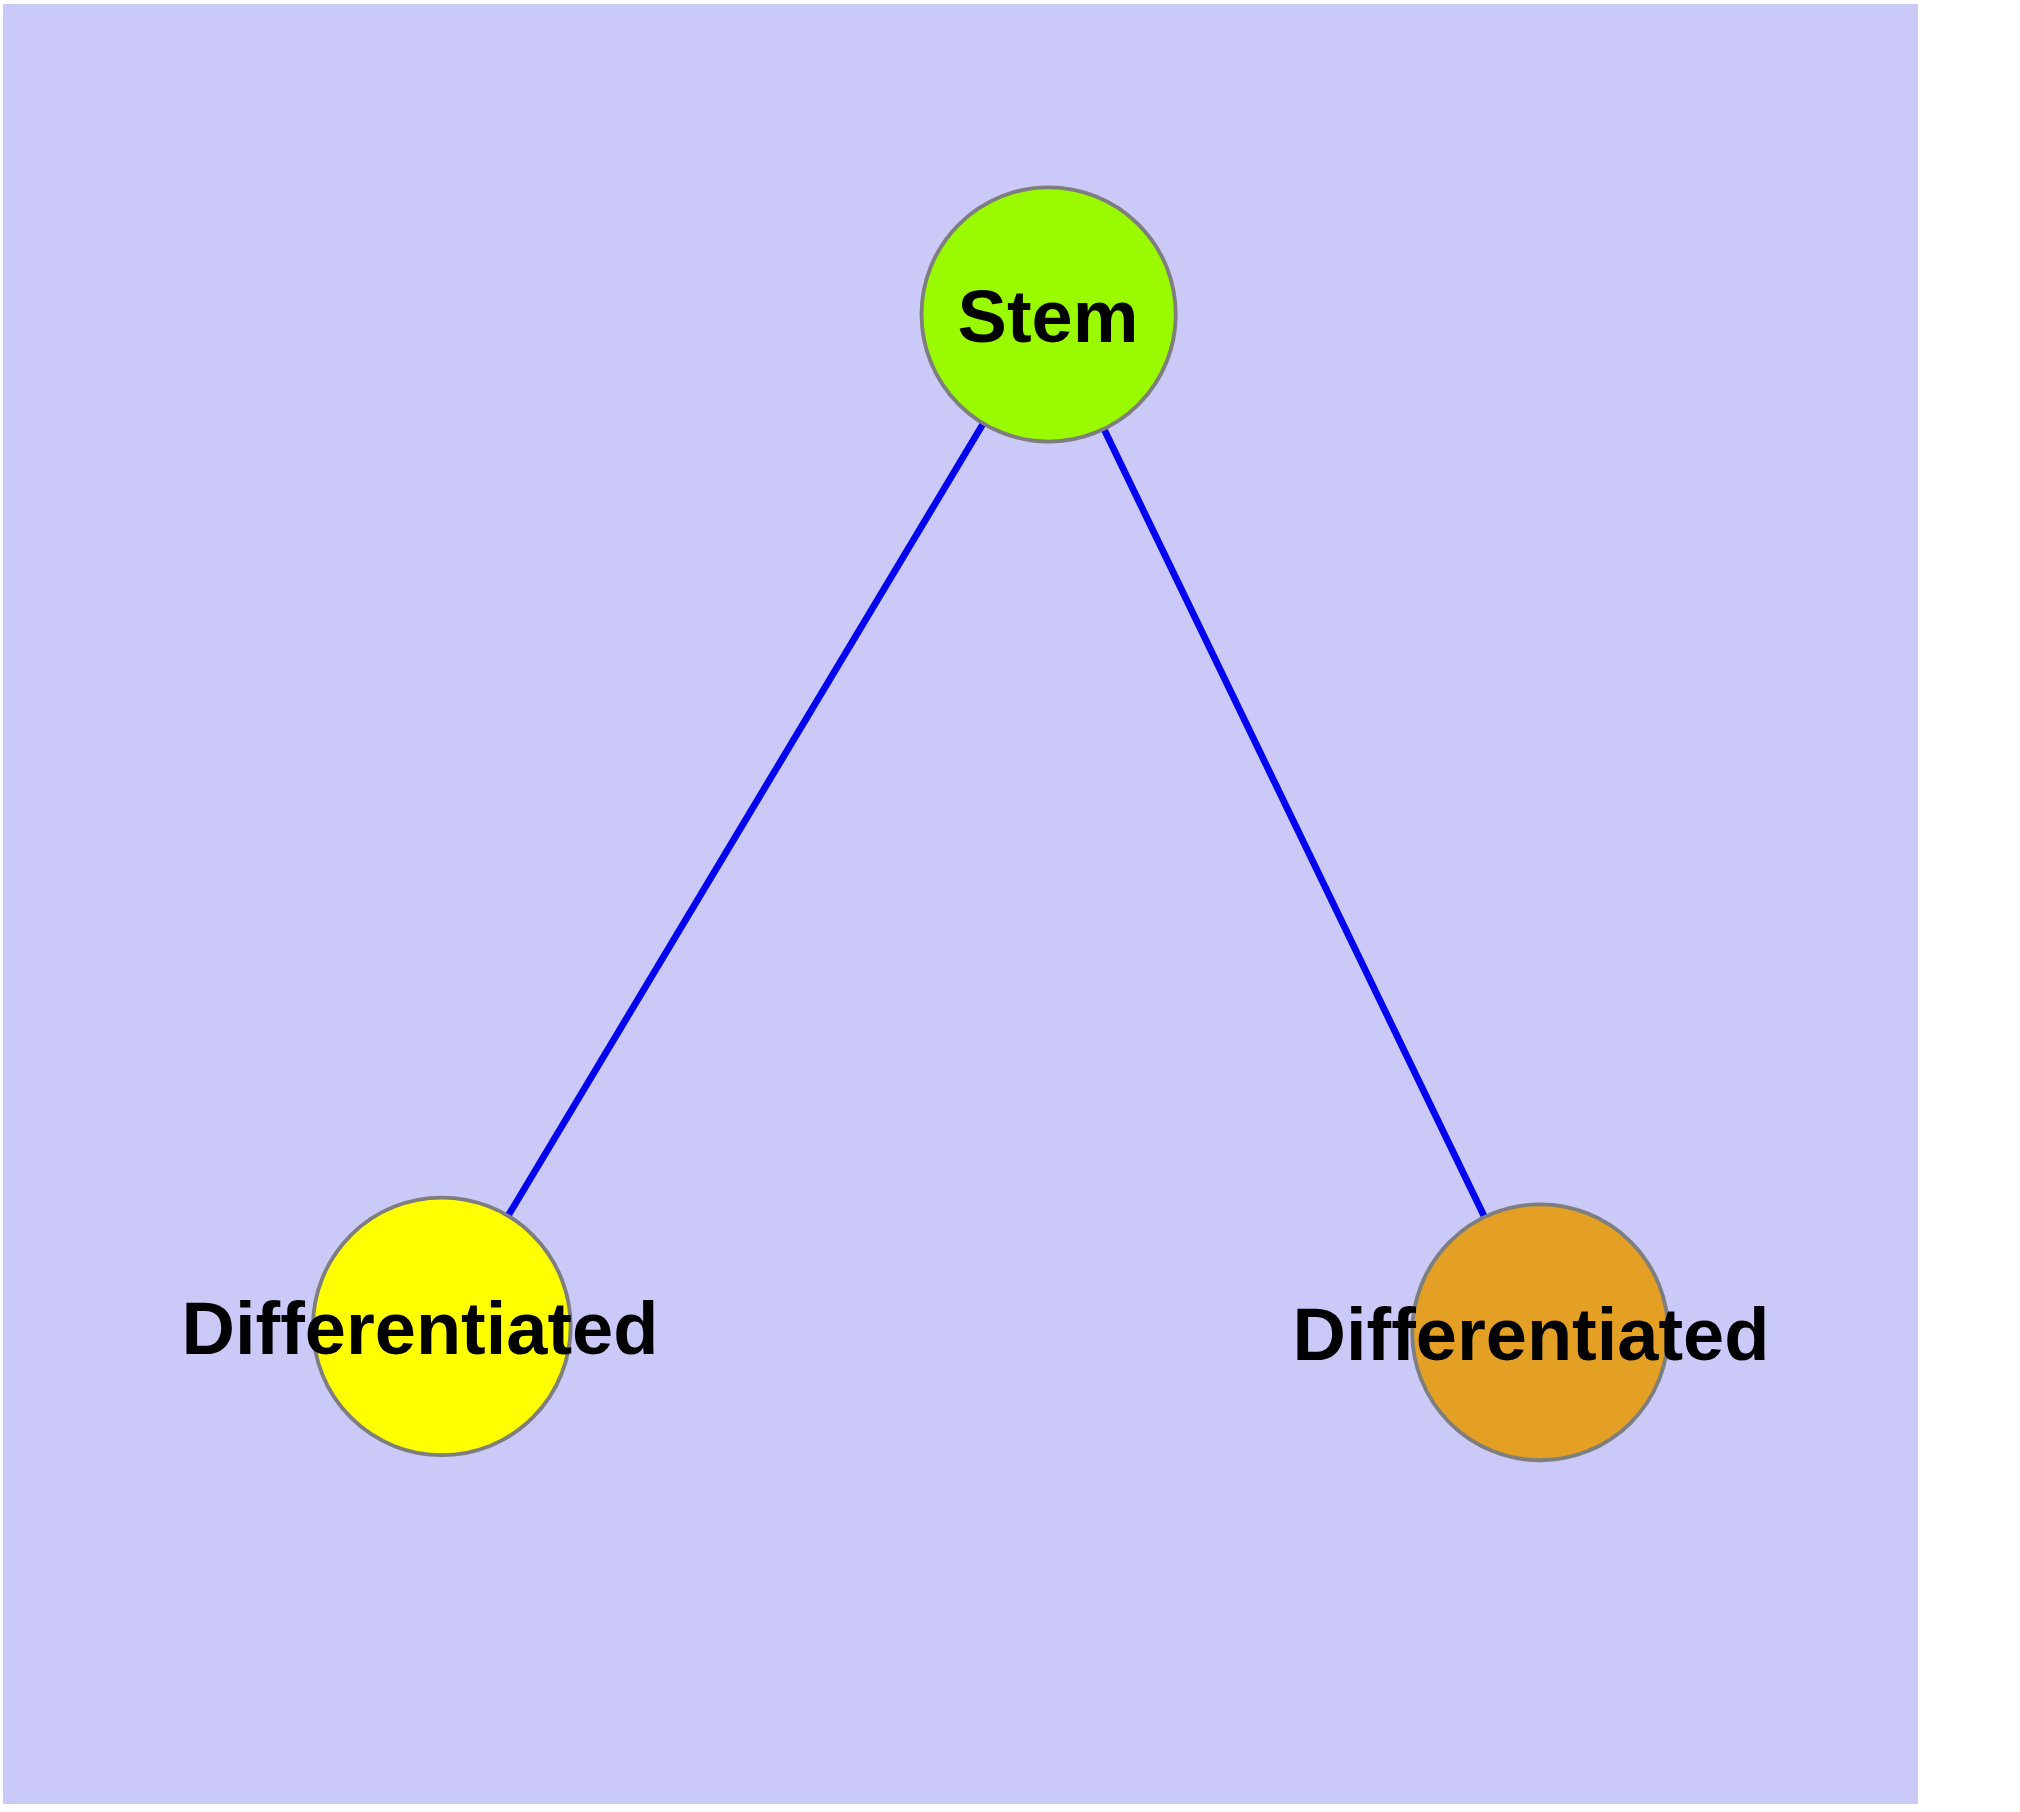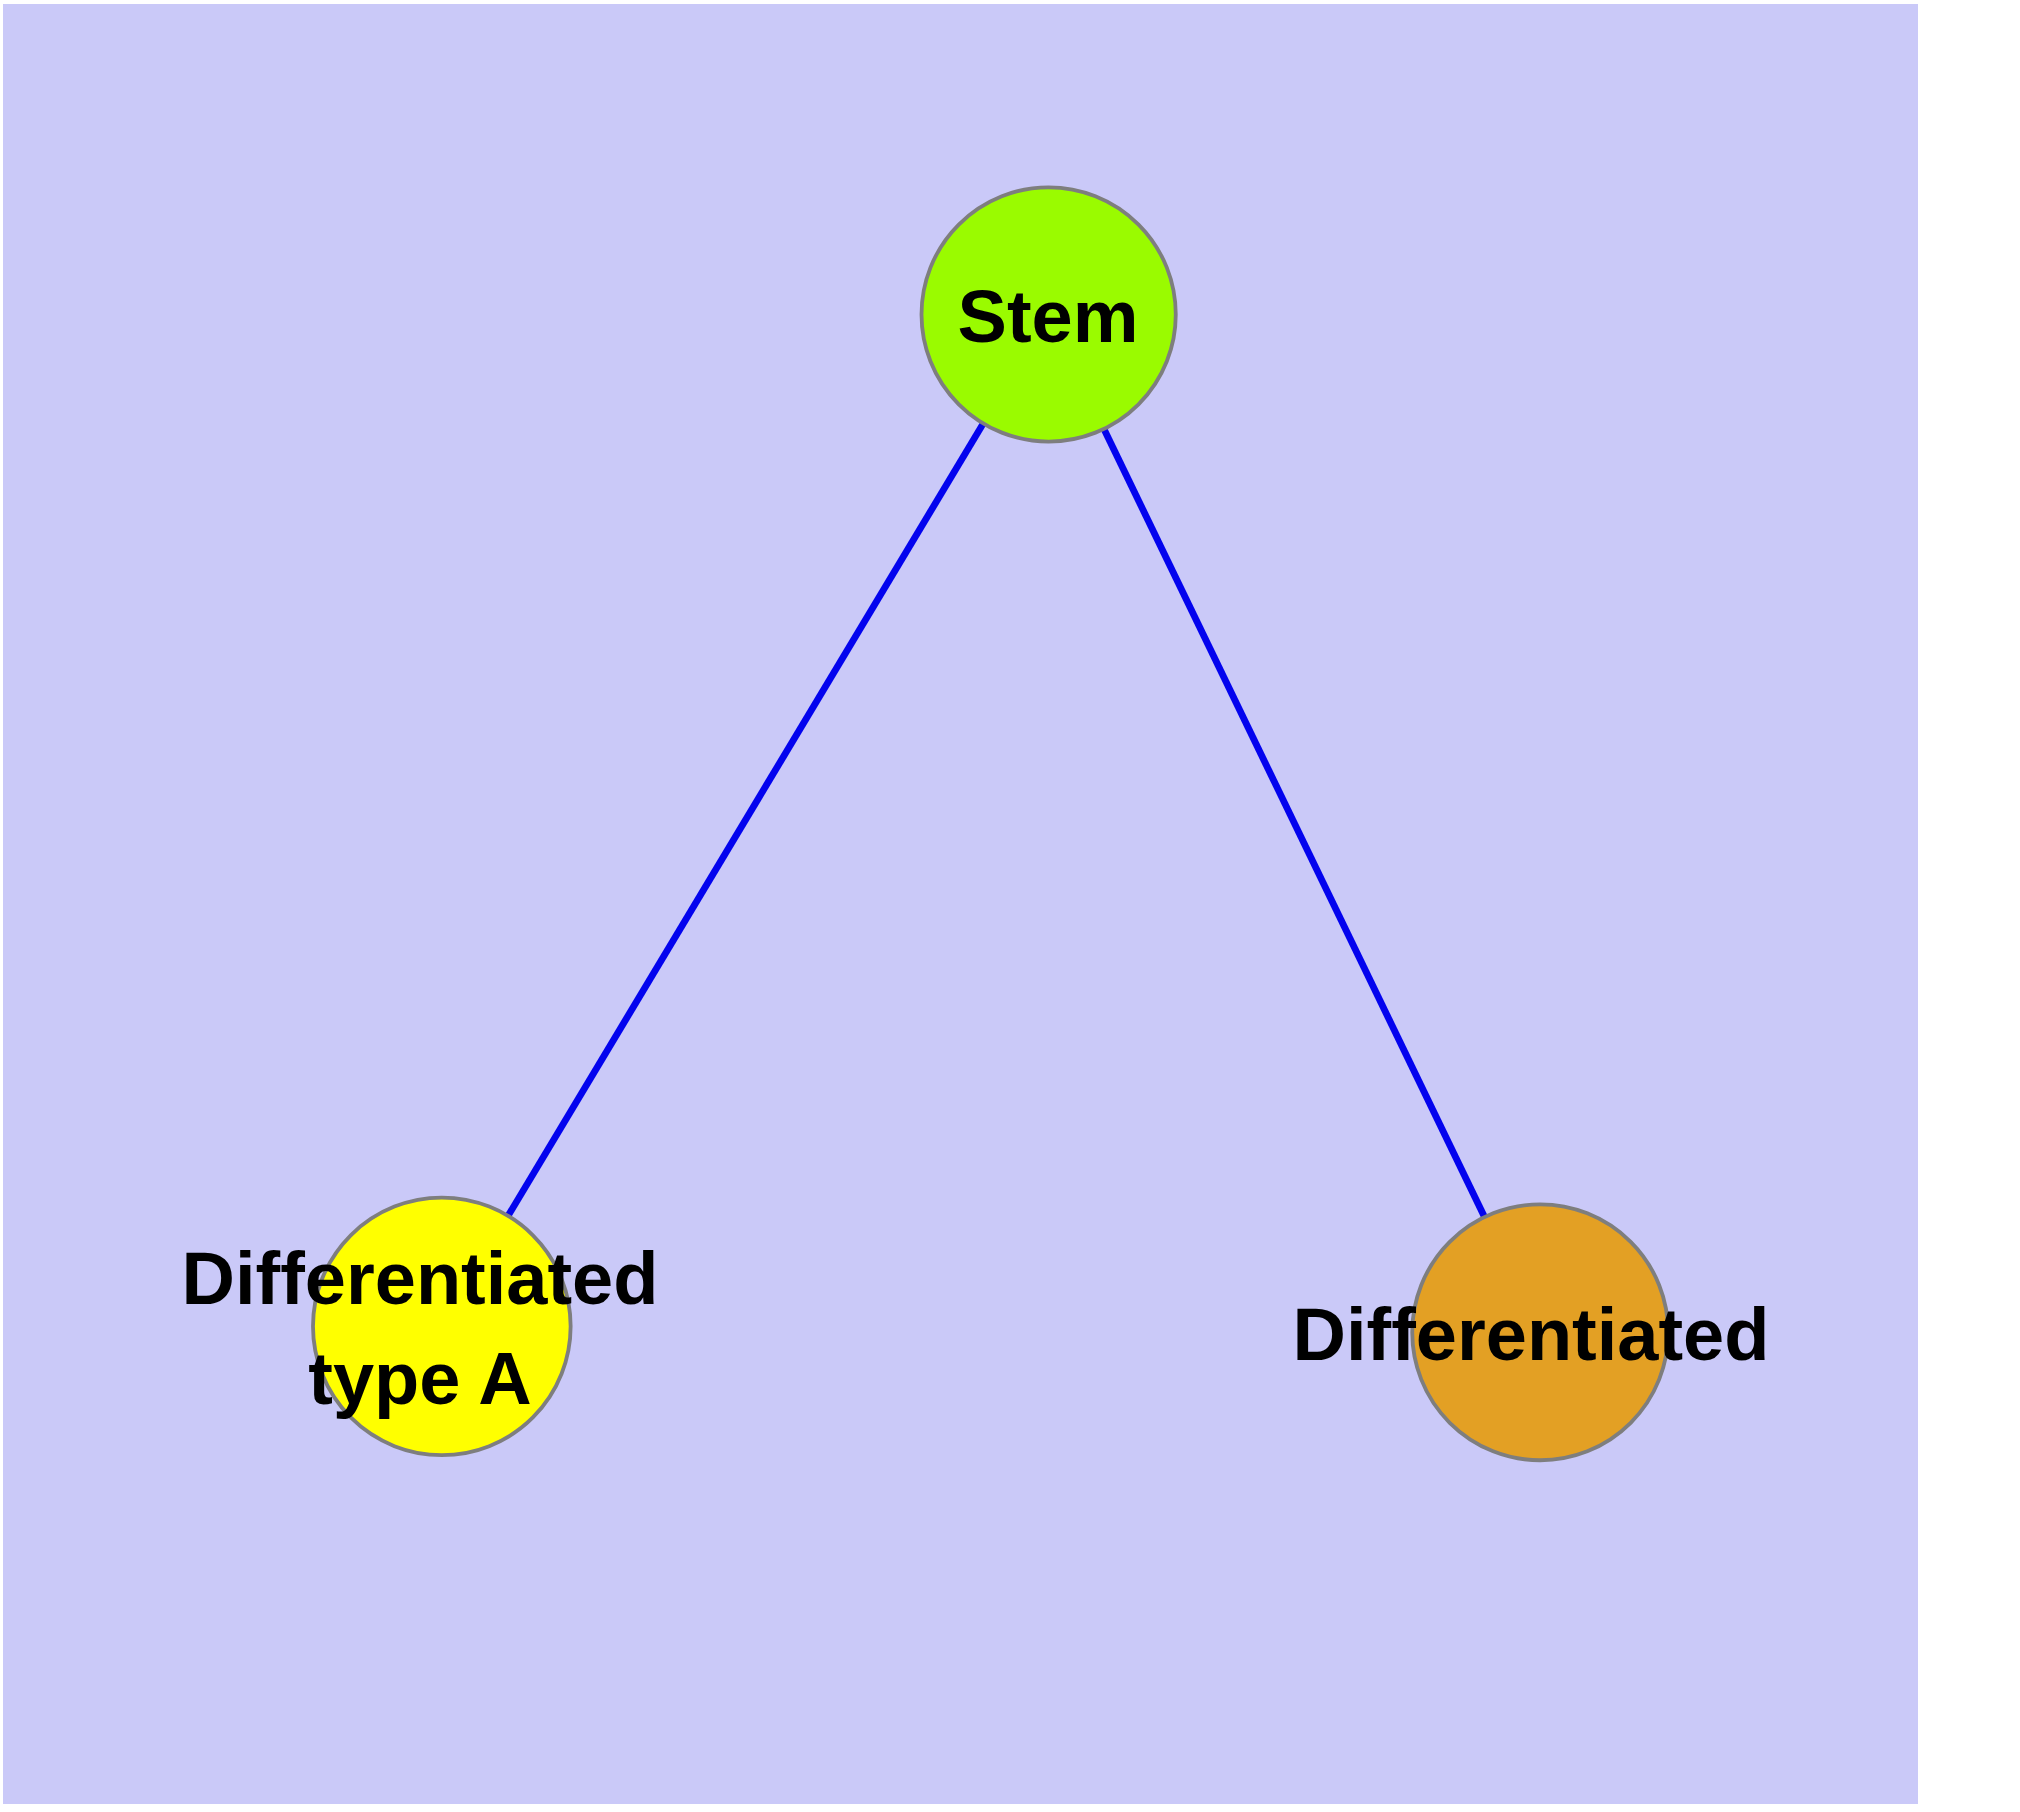--- a/index.html
+++ b/index.html
@@ -65,20 +65,19 @@
         <circle cx="521" cy="1565" r="152" fill="#ffff00" stroke="#7e7e7e" stroke-width="4.5"></circle>
         <circle cx="1817" cy="1572" r="151" fill="#e3a024" stroke="#7e7e7e" stroke-width="4.5"></circle>
       </g>
   </svg>
   <div class="labels">
       <div class="node-label" style="left: 1048px; top: 317px;">
         <div>Stem</div>
       </div>
       <div class="node-label" style="left: 420px; top: 1329px;">
         <div>Differentiated</div>
-        <div>type A</div>
       </div>
       <div class="node-label" style="left: 1531px; top: 1335px;">
         <div>Differentiated</div>
       </div>
     </div>
 </div>
 
 
 </body></html>

